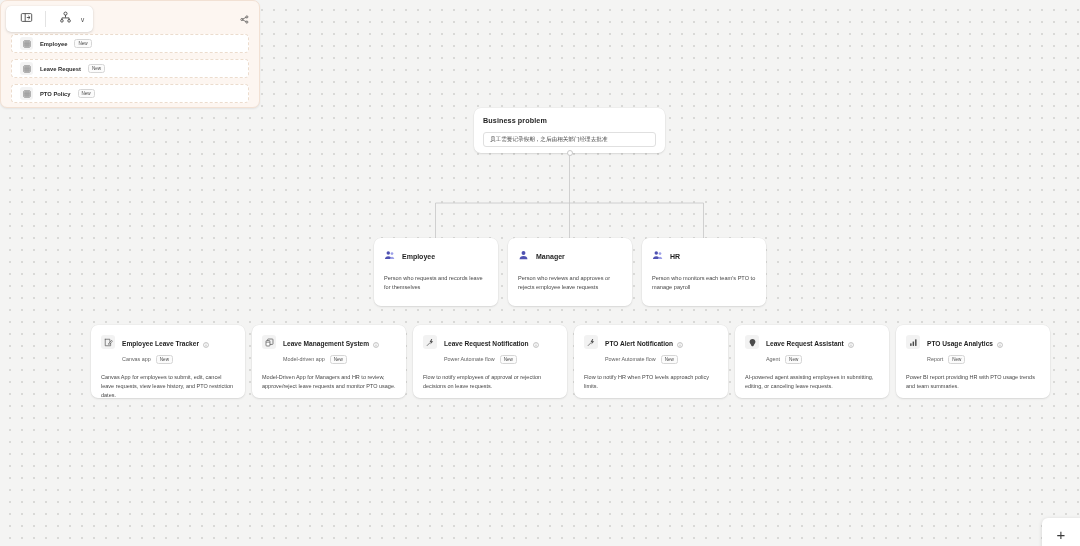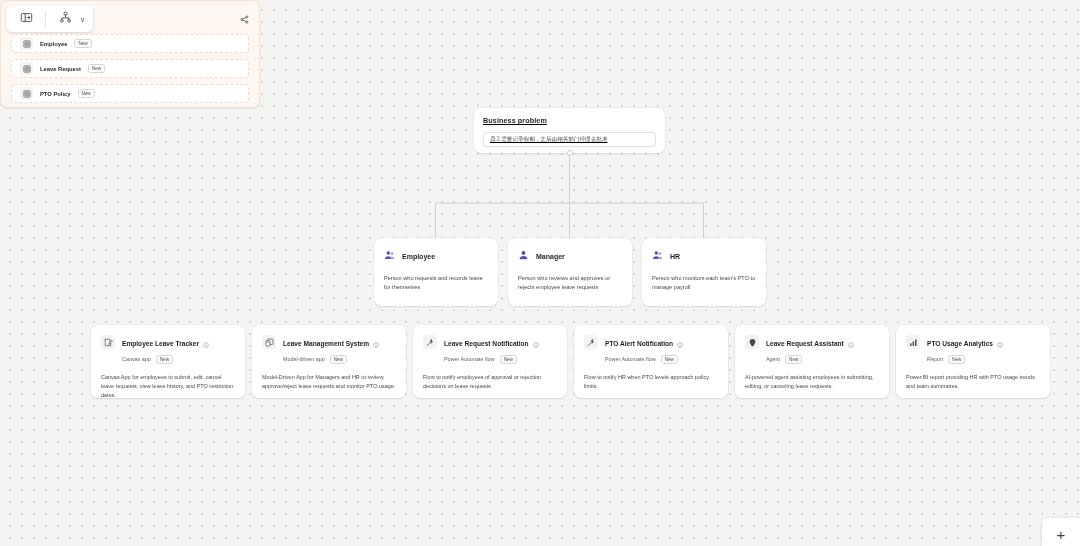--- a/index.html
+++ b/index.html
@@ -69,21 +69,20 @@
     border-radius: 7px;
     box-shadow: 0 1px 2px rgba(0,0,0,0.10), 0 0 0 0.5px rgba(0,0,0,0.045);
     z-index: 10;
   }
 
   
   #business-problem {
     left: 474px; top: 108px;
     width: 191px; height: 45px;
     padding: 8px 9px 0 9px;
-    text-decoration: underline;
   }
   #business-problem .bp-title {
     font-size: 7.2px;
     font-weight: bold;
     color: #1f1f1f;
     letter-spacing: 0.1px;
   }
   #business-problem .bp-input {
     margin-top: 7px;
     height: 15px;

